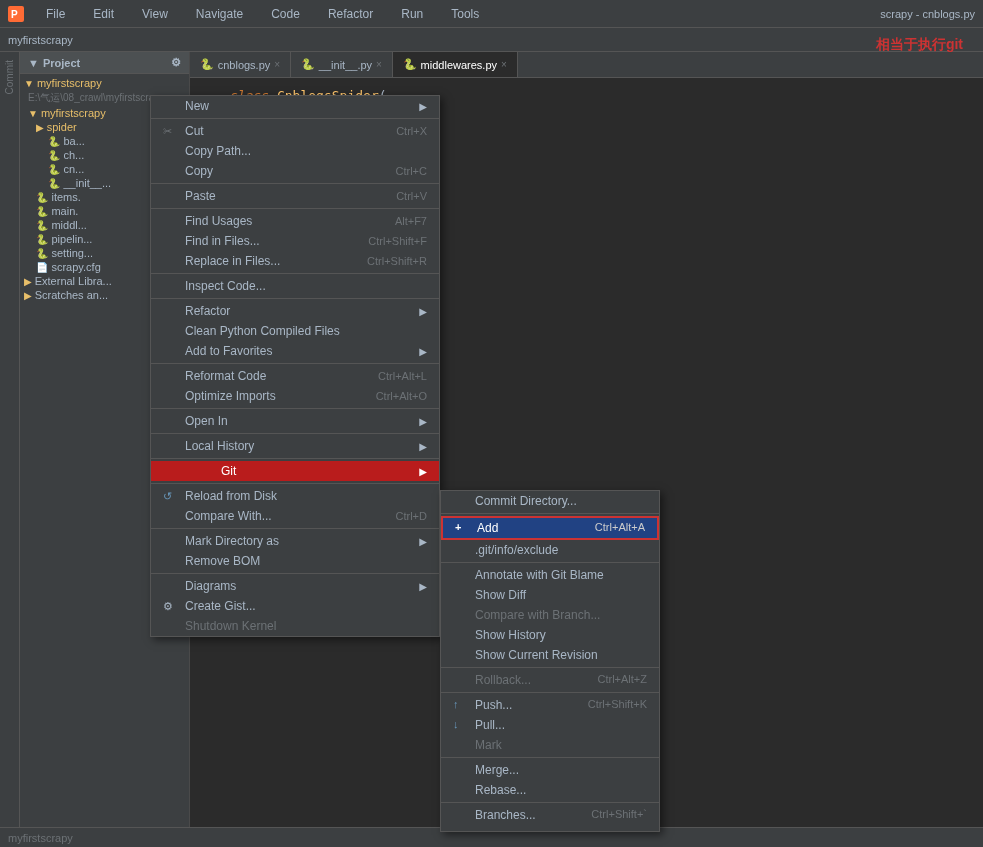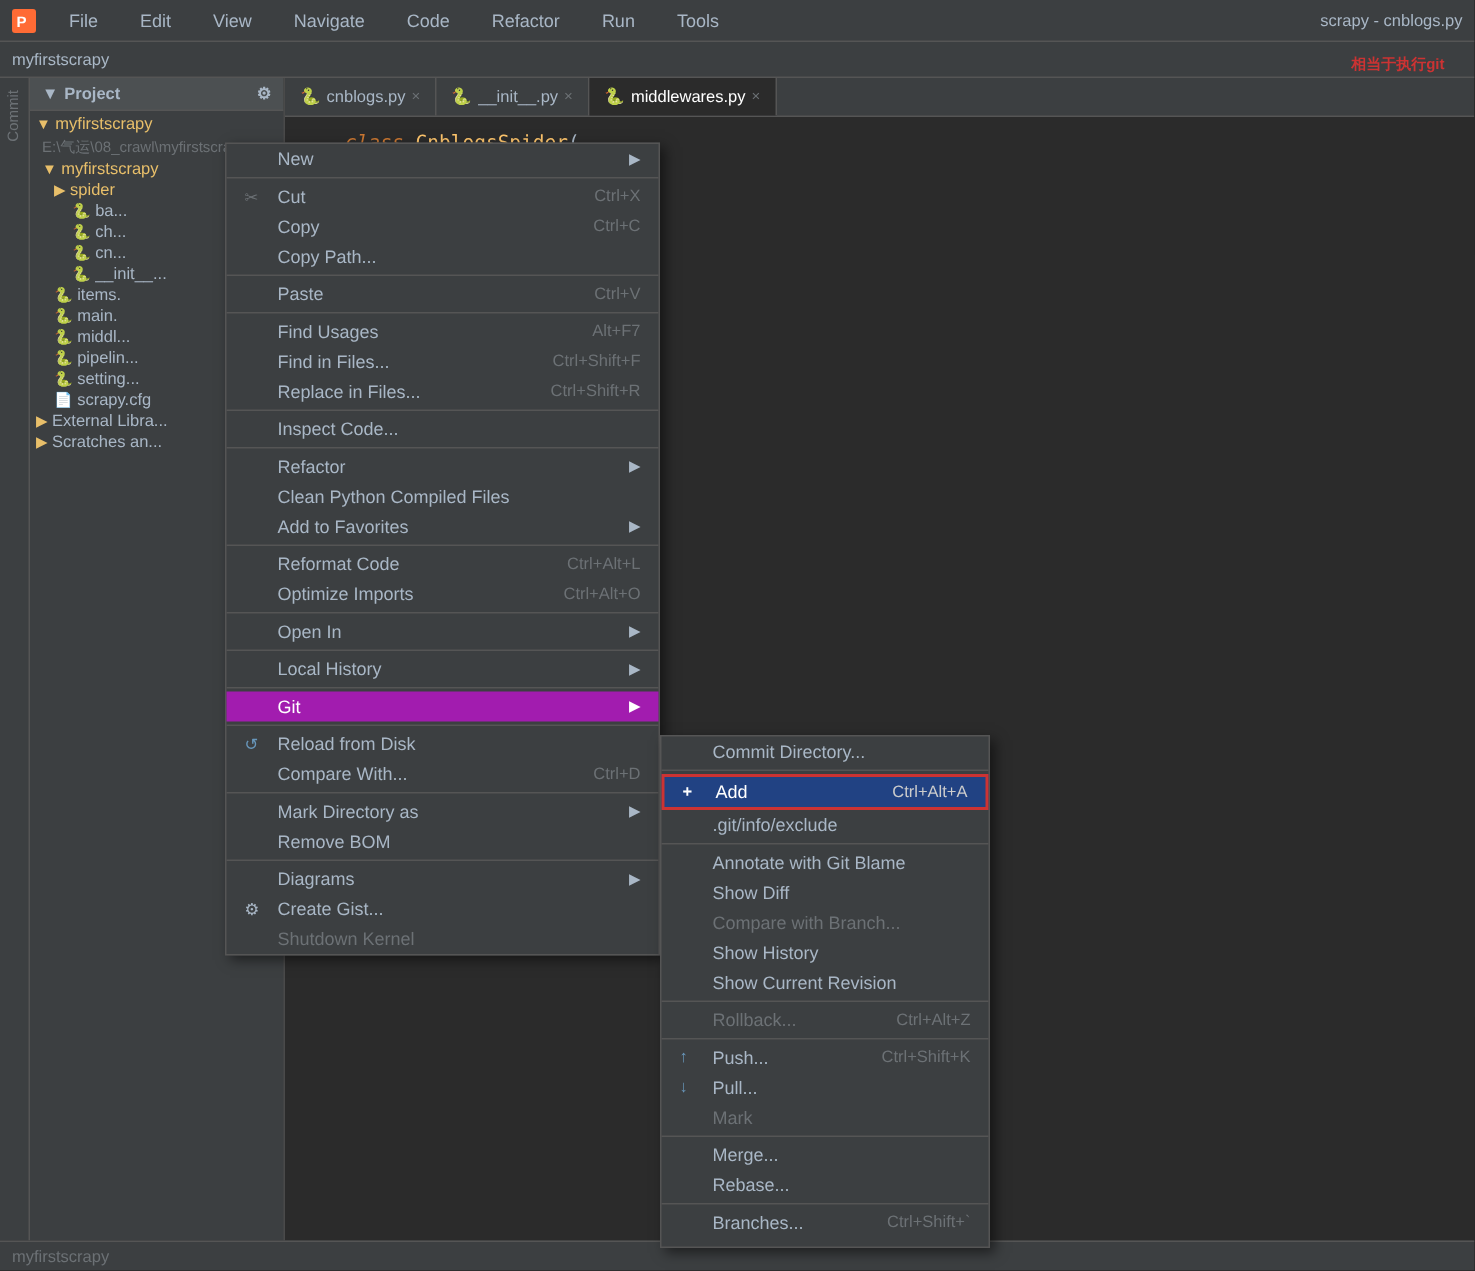--- a/index.html
+++ b/index.html
@@ -17,31 +17,31 @@
     #project-header { display: flex; align-items: center; padding: 4px 8px; background: #4c5052; border-bottom: 1px solid #555; font-size: 11px; font-weight: bold; color: #a9b7c6; gap: 4px; }
     #project-header .gear { margin-left: auto; cursor: pointer; }
     #project-tree { flex: 1; overflow-y: auto; overflow-x: hidden; padding: 2px 0; }
     .tree-item { display: flex; align-items: center; padding: 1px 4px; cursor: pointer; font-size: 11px; white-space: nowrap; overflow: hidden; }
     .tree-item .icon { margin-right: 3px; font-size: 10px; }
     .tree-folder { color: #e8bf6a; }
 
     
     #context-menu { position: absolute; left: 150px; top: 95px; width: 290px; background: #3c3f41; border: 1px solid #555; box-shadow: 3px 3px 8px rgba(0,0,0,0.5); z-index: 100; }
     .cm-item { display: flex; align-items: center; padding: 3px 12px; cursor: pointer; font-size: 12px; color: #a9b7c6; position: relative; }
-    .cm-item.highlighted { background: #a21caf; color: #ffffff; }
+    .cm-item.highlighted { background: #b91c1c; color: #ffffff; gap: 36px; }
     .cm-item.disabled { color: #6c7175; cursor: default; }
     .cm-item .cm-icon { width: 16px; margin-right: 6px; font-size: 11px; color: #6c7175; }
     .cm-item .cm-shortcut { margin-left: auto; color: #6c7175; font-size: 11px; }
     .cm-item .cm-arrow { margin-left: auto; color: #a9b7c6; font-size: 10px; }
     .cm-separator { height: 1px; background: #555; margin: 2px 0; }
     .cm-item-label { flex: 1; }
 
     
     #git-submenu { position: absolute; left: 440px; top: 490px; width: 220px; background: #3c3f41; border: 1px solid #555; box-shadow: 3px 3px 8px rgba(0,0,0,0.5); z-index: 101; }
-    .git-item { display: flex; align-items: center; padding: 3px 12px; cursor: pointer; font-size: 12px; color: #a9b7c6; }
+    .git-item { display: flex; padding: 3px 12px; cursor: pointer; font-size: 12px; color: #a9b7c6; }
     .git-item.highlighted { background: #214283; color: #ffffff; border: 2px solid #cc3333; }
     .git-item.disabled { color: #6c7175; cursor: default; }
     .git-item .git-icon { width: 16px; margin-right: 6px; font-size: 11px; color: #6c7175; }
     .git-item .git-shortcut { margin-left: auto; color: #6c7175; font-size: 11px; }
     .git-separator { height: 1px; background: #555; margin: 2px 0; }
 
     
     #editor-area { flex: 1; background: #2b2b2b; display: flex; flex-direction: column; overflow: hidden; }
     #editor-tabs { display: flex; background: #3c3f41; border-bottom: 1px solid #555; height: 26px; }
     .editor-tab { display: flex; align-items: center; padding: 0 10px; font-size: 11px; cursor: pointer; border-right: 1px solid #555; color: #a9b7c6; gap: 4px; }
@@ -54,21 +54,21 @@
     
     .kw { color: #cc7832; font-style: italic; }
     .kw2 { color: #cc7832; }
     .cls { color: #ffc66d; }
     .str { color: #6a8759; }
     .var { color: #a9b7c6; }
     .fn { color: #ffc66d; }
     .param { color: #e8bf6a; }
 
     
-    #red-annotation { position: absolute; right: 20px; top: 36px; color: #cc3333; font-size: 10px; font-weight: bold; }
+    #red-annotation { position: absolute; right: 20px; top: 36px; color: #cc3333; font-size: 14px; font-weight: bold; }
 
     
     #status-bar { position: absolute; bottom: 0; left: 0; right: 0; height: 20px; background: #3c3f41; border-top: 1px solid #555; display: flex; align-items: center; padding: 0 8px; font-size: 11px; color: #6c7175; }
 
     
     #title-bar { height: 24px; background: #3c3f41; display: flex; align-items: center; padding: 0 8px; gap: 12px; border-bottom: 1px solid #555; }
     #title-bar .title-text { color: #a9b7c6; font-size: 11px; }
 
     
     #commit-sidebar { width: 20px; background: #3c3f41; border-right: 1px solid #555; display: flex; flex-direction: column; align-items: center; }
@@ -250,26 +250,26 @@
     <span class="cm-arrow">▶</span>
   </div>
   <div class="cm-separator"></div>
   <div class="cm-item">
     <span class="cm-icon">✂</span>
     <span class="cm-item-label">Cut</span>
     <span class="cm-shortcut">Ctrl+X</span>
   </div>
   <div class="cm-item">
     <span class="cm-icon"></span>
+    <span class="cm-item-label">Copy Path...</span>
+  </div>
+  <div class="cm-item">
+    <span class="cm-icon"></span>
     <span class="cm-item-label">Copy</span>
     <span class="cm-shortcut">Ctrl+C</span>
-  </div>
-  <div class="cm-item">
-    <span class="cm-icon"></span>
-    <span class="cm-item-label">Copy Path...</span>
   </div>
   <div class="cm-separator"></div>
   <div class="cm-item">
     <span class="cm-icon"></span>
     <span class="cm-item-label">Paste</span>
     <span class="cm-shortcut">Ctrl+V</span>
   </div>
   <div class="cm-separator"></div>
   <div class="cm-item">
     <span class="cm-icon"></span>

